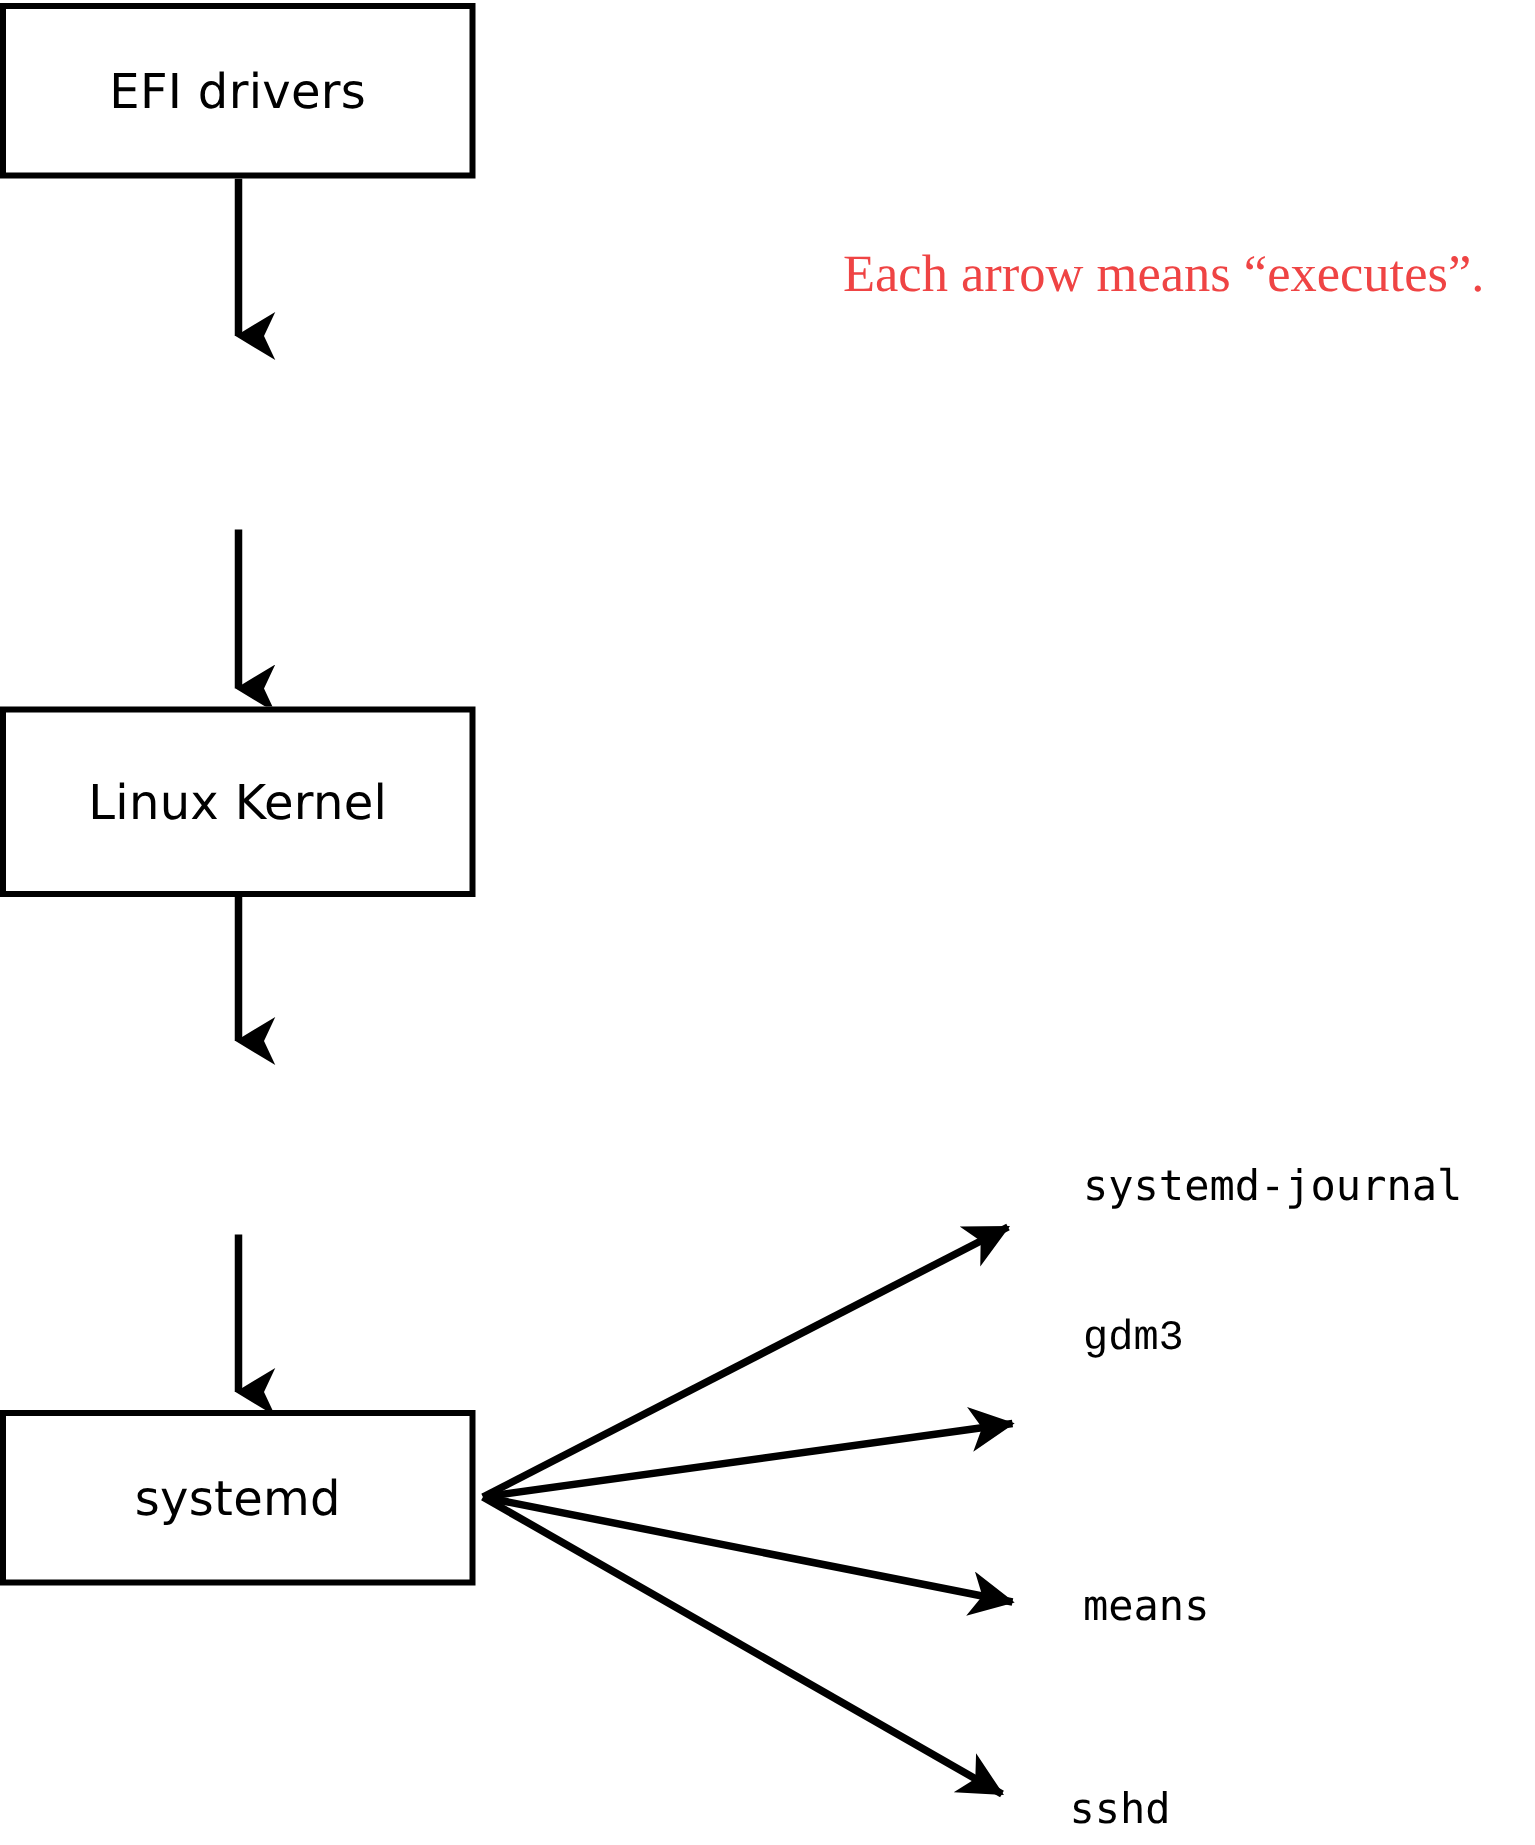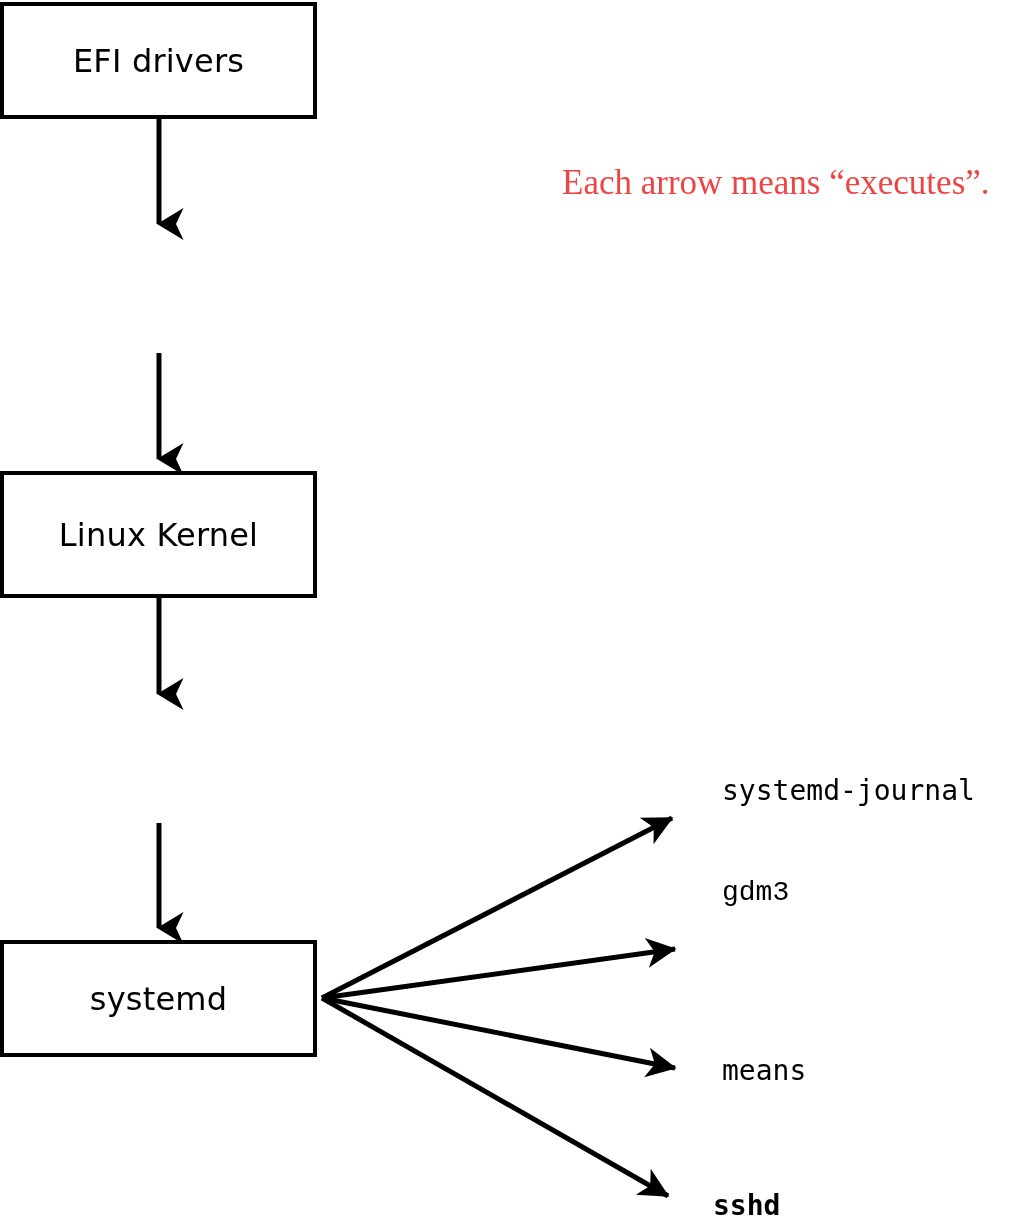--- a/index.html
+++ b/index.html
@@ -103,17 +103,17 @@
   <div class="stage-box" style="left:0px; top:940px; width:317px; height:117px;">
     <span class="stage-label">systemd</span>
   </div>
 
   <div class="service-label" style="left:722px; top:777px;text-align:center;">systemd-journal</div>
 
   <div class="service-label" style="left:722px; top:879px;font-family:Liberation Mono, monospace;">gdm3</div>
 
   <div class="service-label" style="left:722px; top:1057px;">means</div>
 
-  <div class="service-label" style="left:713px; top:1192px;font-weight:bold;">sshd</div>
+  <div class="service-label" style="left:713px; top:1192px;">sshd</div>
 
   <div id="caption">Each arrow means “executes”.</div>
 
 </div>
 
 </body></html>

